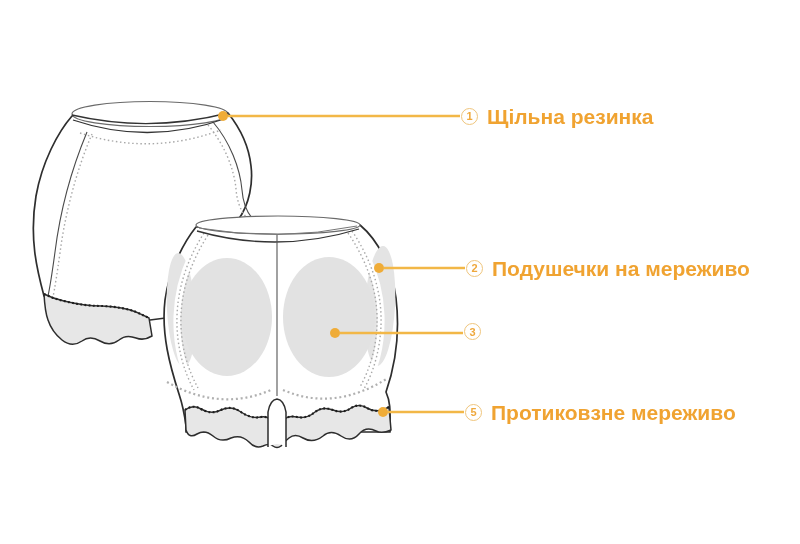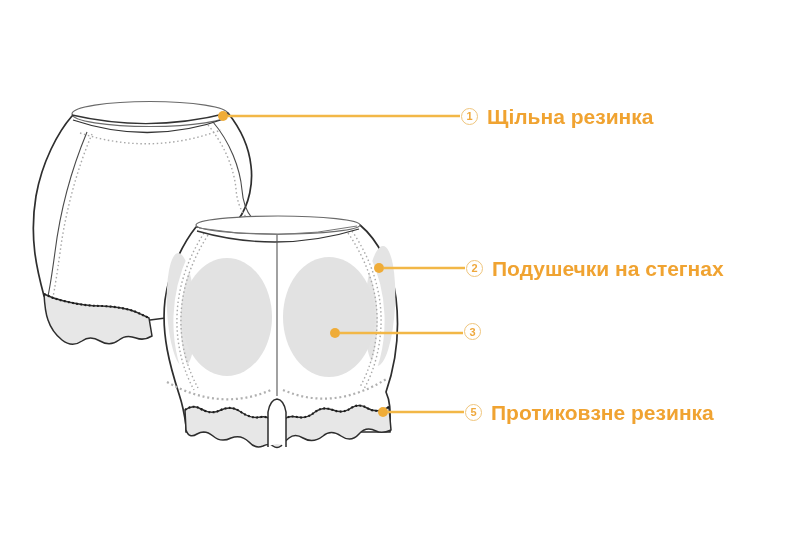--- a/index.html
+++ b/index.html
@@ -116,25 +116,25 @@
     </g>
   </svg>
 
   <div class="callout" style="left:461px;top:103px;">
     <span class="num-circle">1</span>
     <span class="callout-label">Щільна резинка</span>
   </div>
 
   <div class="callout" style="left:466px;top:255px;">
     <span class="num-circle">2</span>
-    <span class="callout-label">Подушечки на стегнах</span>
+    <span class="callout-label">Подушечки на мереживо</span>
   </div>
 
   <div class="callout two-line" style="left:464px;top:321px;">
     <span class="num-circle">3</span>
   </div>
 
   <div class="callout" style="left:465px;top:399px;">
     <span class="num-circle">5</span>
-    <span class="callout-label">Протиковзне резинка</span>
+    <span class="callout-label">Протиковзне мереживо</span>
   </div>
 
 </div>
 
 </body></html>

